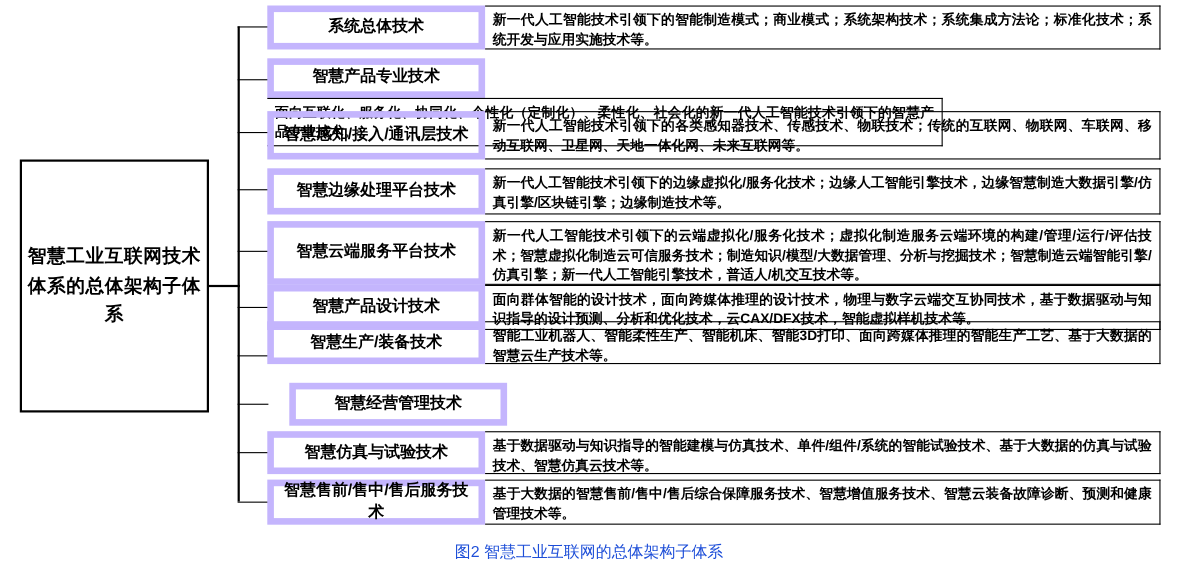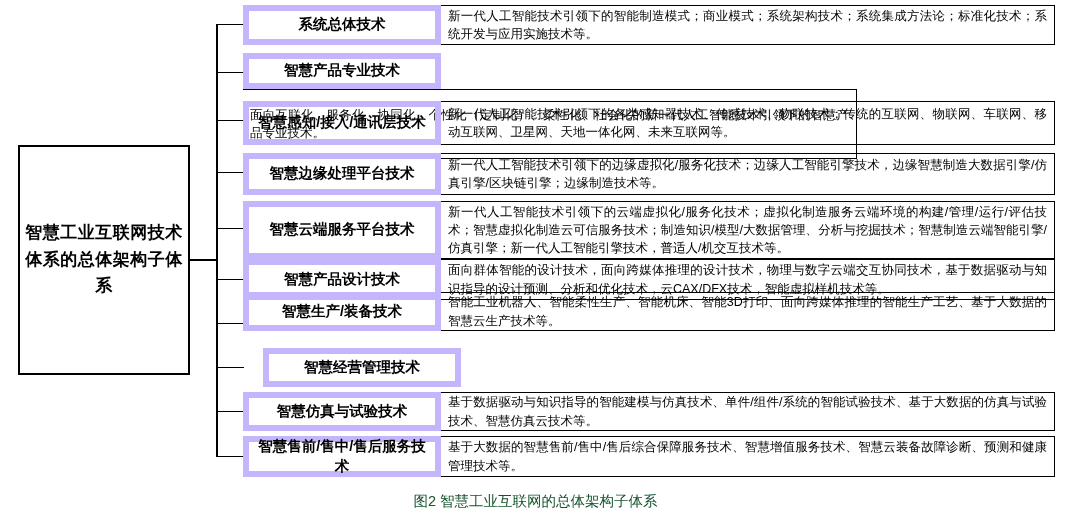--- a/index.html
+++ b/index.html
@@ -73,38 +73,38 @@
     font-weight: bold;
     color: #000;
     line-height: 1.35;
   }
   .desc-box {
     width: 614px;
     border: 1px solid #000;
     border-left: none;
     box-sizing: border-box;
     display: flex;
-    align-items: center;
-    padding: 16px 7px;
+    padding: 3px 7px;
+    font-weight: bold;
   }
   .desc-text {
     font-size: 12.5px;
     color: #000;
     line-height: 1.45;
     text-align: justify;
   }
   
   .caption {
     position: absolute;
     left: 0;
     top: 492px;
     width: 1071px;
     text-align: center;
     font-size: 14.5px;
-    color: #14532d;
+    color: #1d4ed8;
     font-family: "Liberation Sans", sans-serif;
   }
 </style>
 </head>
 <body>
 
 <div id="diagram">
 
   <div class="root-box">
     <span class="root-label">智慧工业互联网技术体系的总体架构子体系</span>

